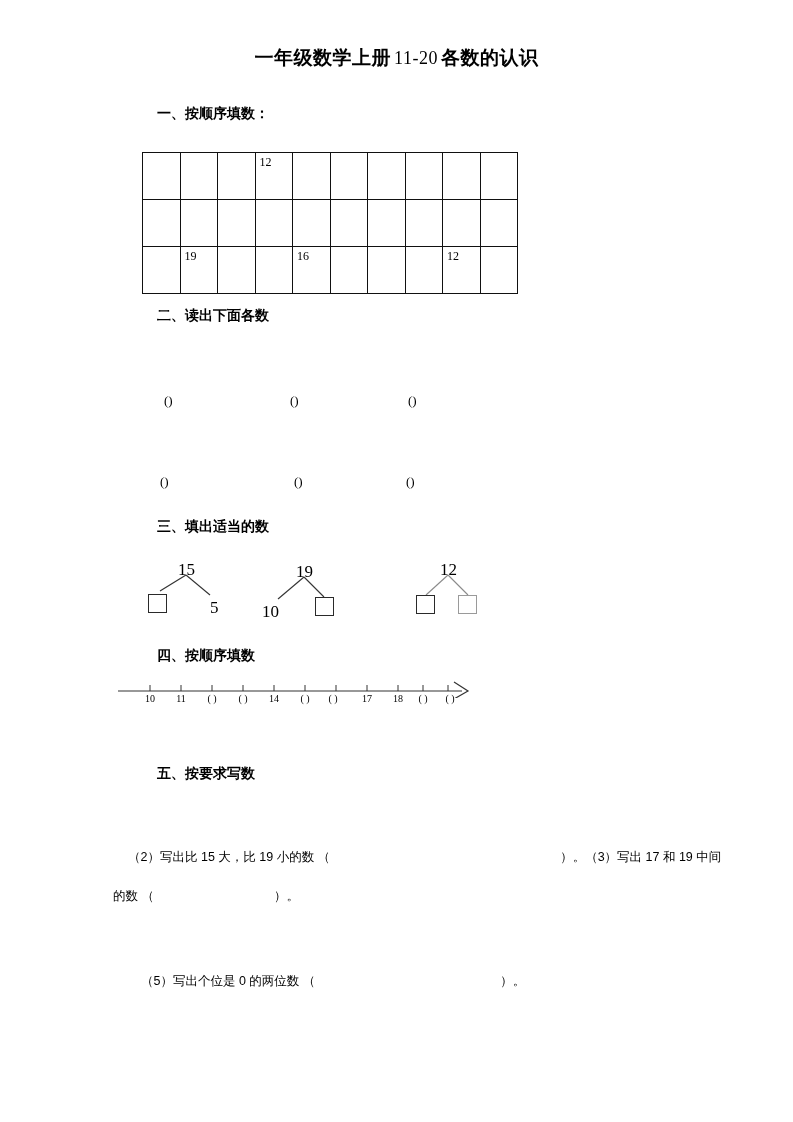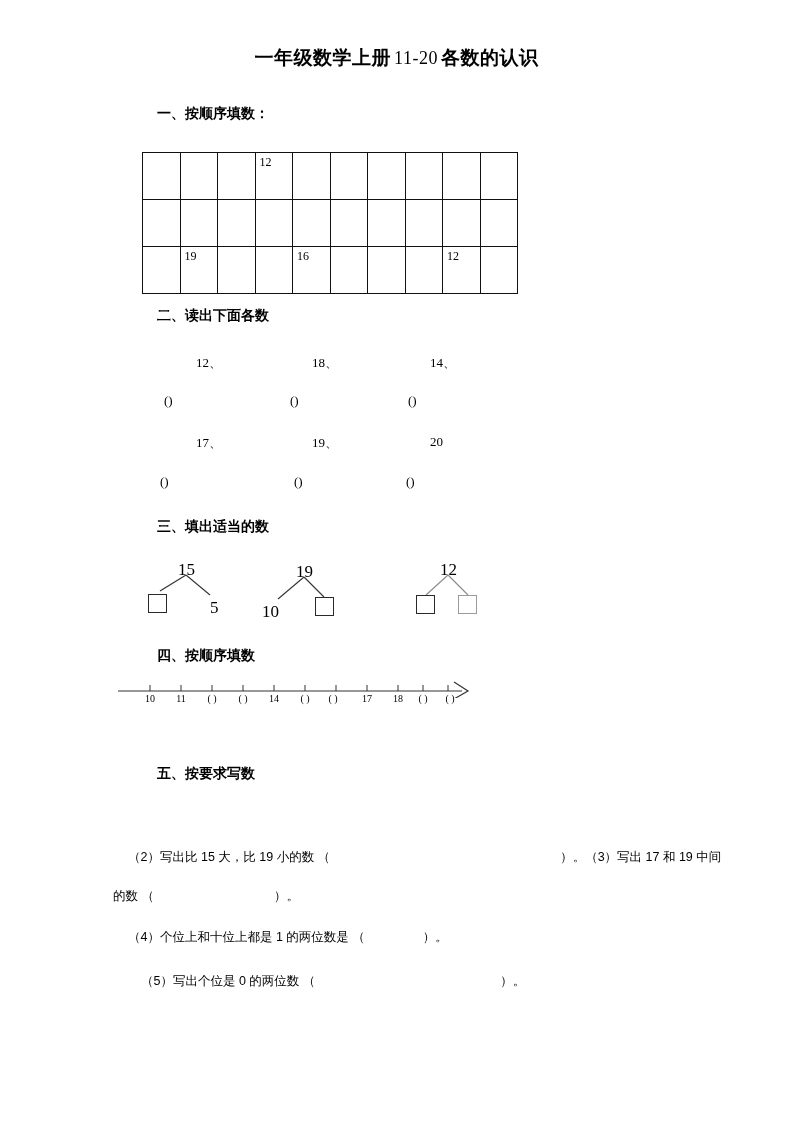--- a/index.html
+++ b/index.html
@@ -208,36 +208,26 @@
         <td></td>
         <td></td>
         <td>12</td>
         <td></td>
       </tr>
     </tbody>
   </table>
 
   <div class="sec-head" id="sec2-head">二、读出下面各数</div>
 
-  <div class="num-row" id="s2-nums1">
-    <span class="n-a">12、</span>
-    <span class="n-b">18、</span>
-    <span class="n-c">14、</span>
-  </div>
   <div class="paren-row" id="s2-par1">
     <span class="p-a">(<span class="gap"></span>)</span>
     <span class="p-b">(<span class="gap"></span>)</span>
     <span class="p-c">(<span class="gap"></span>)</span>
   </div>
 
-  <div class="num-row" id="s2-nums2">
-    <span class="n-a">17、</span>
-    <span class="n-b">19、</span>
-    <span class="n-c">20</span>
-  </div>
   <div class="paren-row" id="s2-par2">
     <span class="p-a" style="left:160px">(<span class="gap"></span>)</span>
     <span class="p-b" style="left:294px">(<span class="gap"></span>)</span>
     <span class="p-c" style="left:406px">(<span class="gap"></span>)</span>
   </div>
 
   <div class="sec-head" id="sec3-head">三、填出适当的数</div>
 
   <div class="bond" id="bond1">
     <svg width="120" height="70">
@@ -300,17 +290,16 @@
     <span class="nl-label" style="left:332px">( )</span>
   </div>
 
   <div class="sec-head" id="sec5-head">五、按要求写数</div>
 
 
   <div class="q-line" id="q2"><span>（2）写出比 15 大，比 19 小的数 （</span><span class="sp-xl"></span><span>）。（3）写出 17 和 19 中间</span></div>
 
   <div class="q-line" id="q2b"><span>的数 （</span><span class="sp-m"></span><span>）。</span></div>
 
-  <div class="q-line" id="q4"><span>（4）个位上和十位上都是 1 的两位数是 （</span><span class="sp-s" style="width:58px"></span><span>）。</span></div>
 
   <div class="q-line" id="q5"><span>（5）写出个位是 0 的两位数 （</span><span class="sp-l"></span><span>）。</span></div>
 
 </div>
 
 </body></html>

